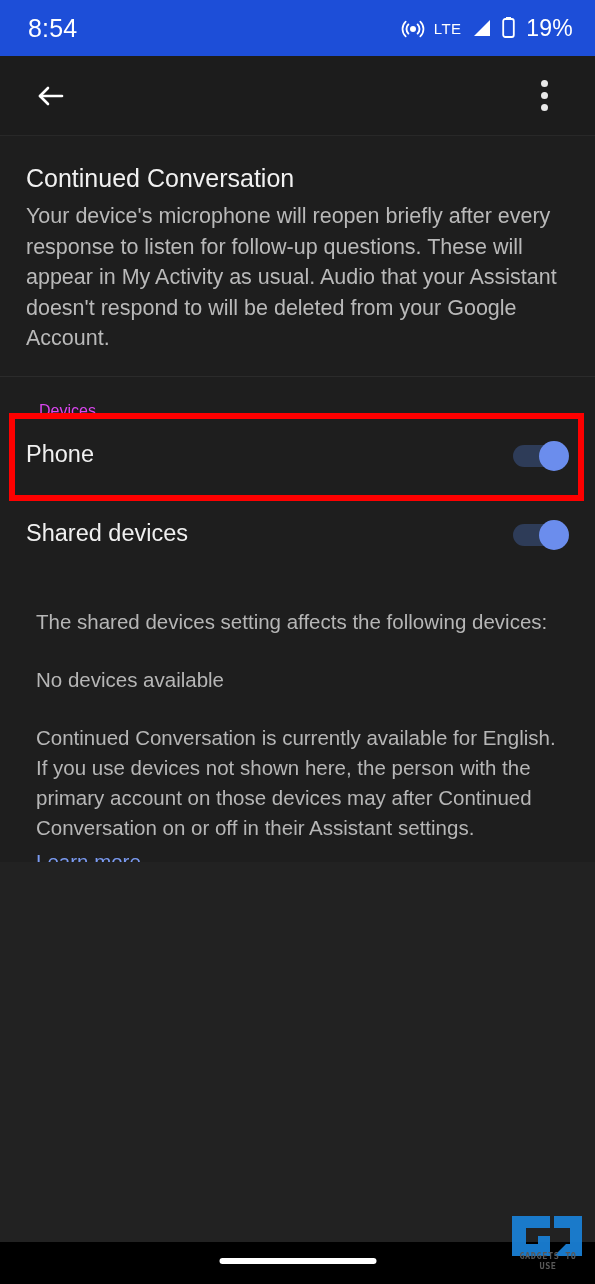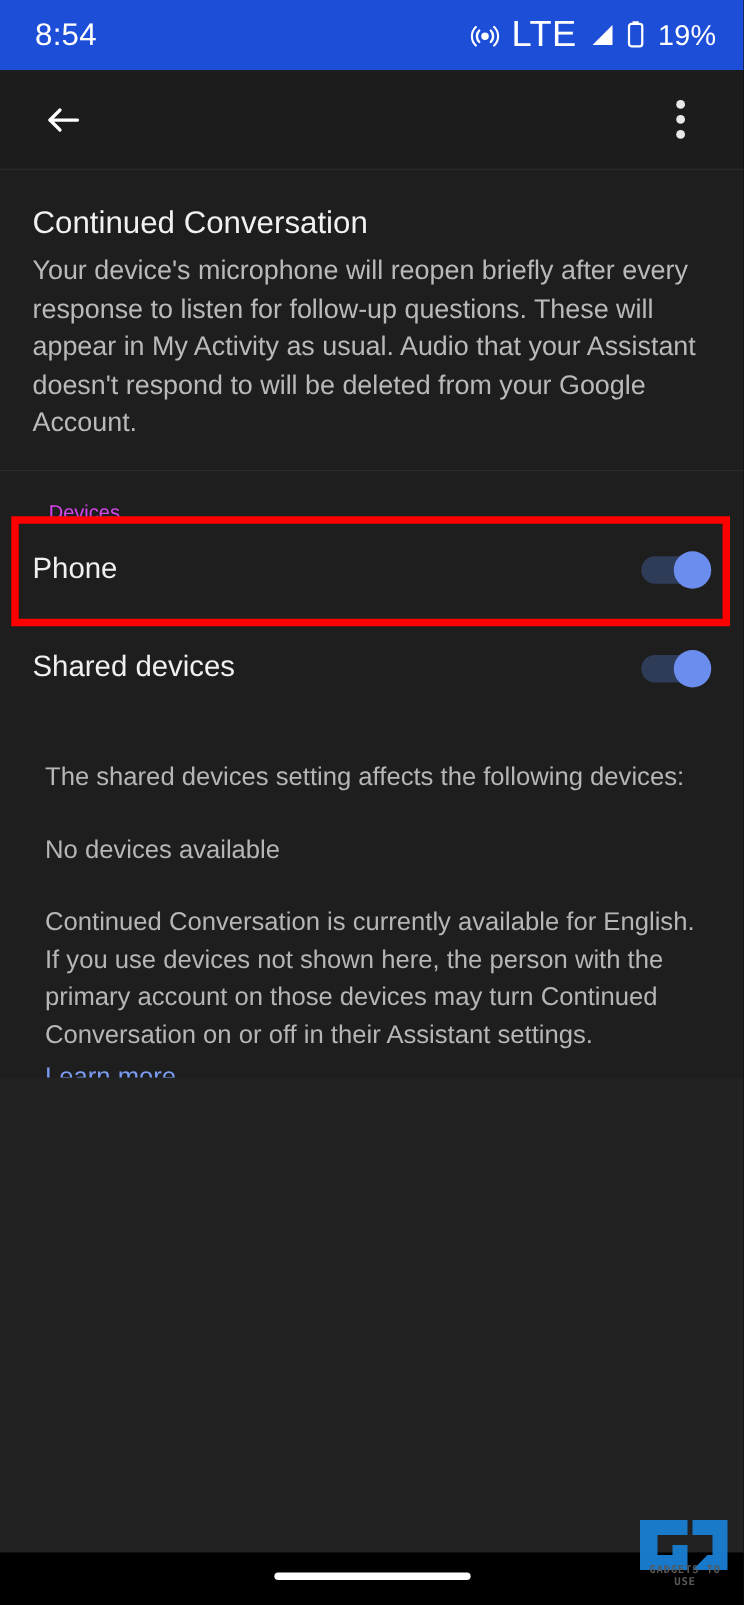--- a/index.html
+++ b/index.html
@@ -38,21 +38,21 @@
     letter-spacing: 0.2px;
   }
   .status-right {
     display: flex;
     align-items: center;
     gap: 9px;
   }
   .status-right svg { display: block; }
   .lte-text {
     color: #ffffff;
-    font-size: 29px;
+    font-size: 15px;
     letter-spacing: 0.4px;
   }
   .batt-text {
     color: #ffffff;
     font-size: 23px;
     letter-spacing: 0.2px;
     margin-left: 1px;
     text-align: center;
   }
 
@@ -318,21 +318,21 @@
       <span class="row-label">Shared devices</span>
       <span class="toggle">
         <span class="track"></span>
         <span class="thumb"></span>
       </span>
     </div>
 
     <div class="sub-block">
       <div class="sub-line">The shared devices setting affects the following devices:</div>
       <div class="sub-line">No devices available</div>
-      <div class="sub-para">Continued Conversation is currently available for English. If you use devices not shown here, the person with the primary account on those devices may turn Continued Conversation on or off in their Assistant settings.</div>
+      <div class="sub-para">Continued Conversation is currently available for English. If you use devices not shown here, the person with the primary account on those devices may after Continued Conversation on or off in their Assistant settings.</div>
       <a class="learn-more">Learn more</a>
     </div>
 
   </div>
 
   <div class="highlight-box"></div>
 
   <div class="below"></div>
 
   <div class="watermark">

